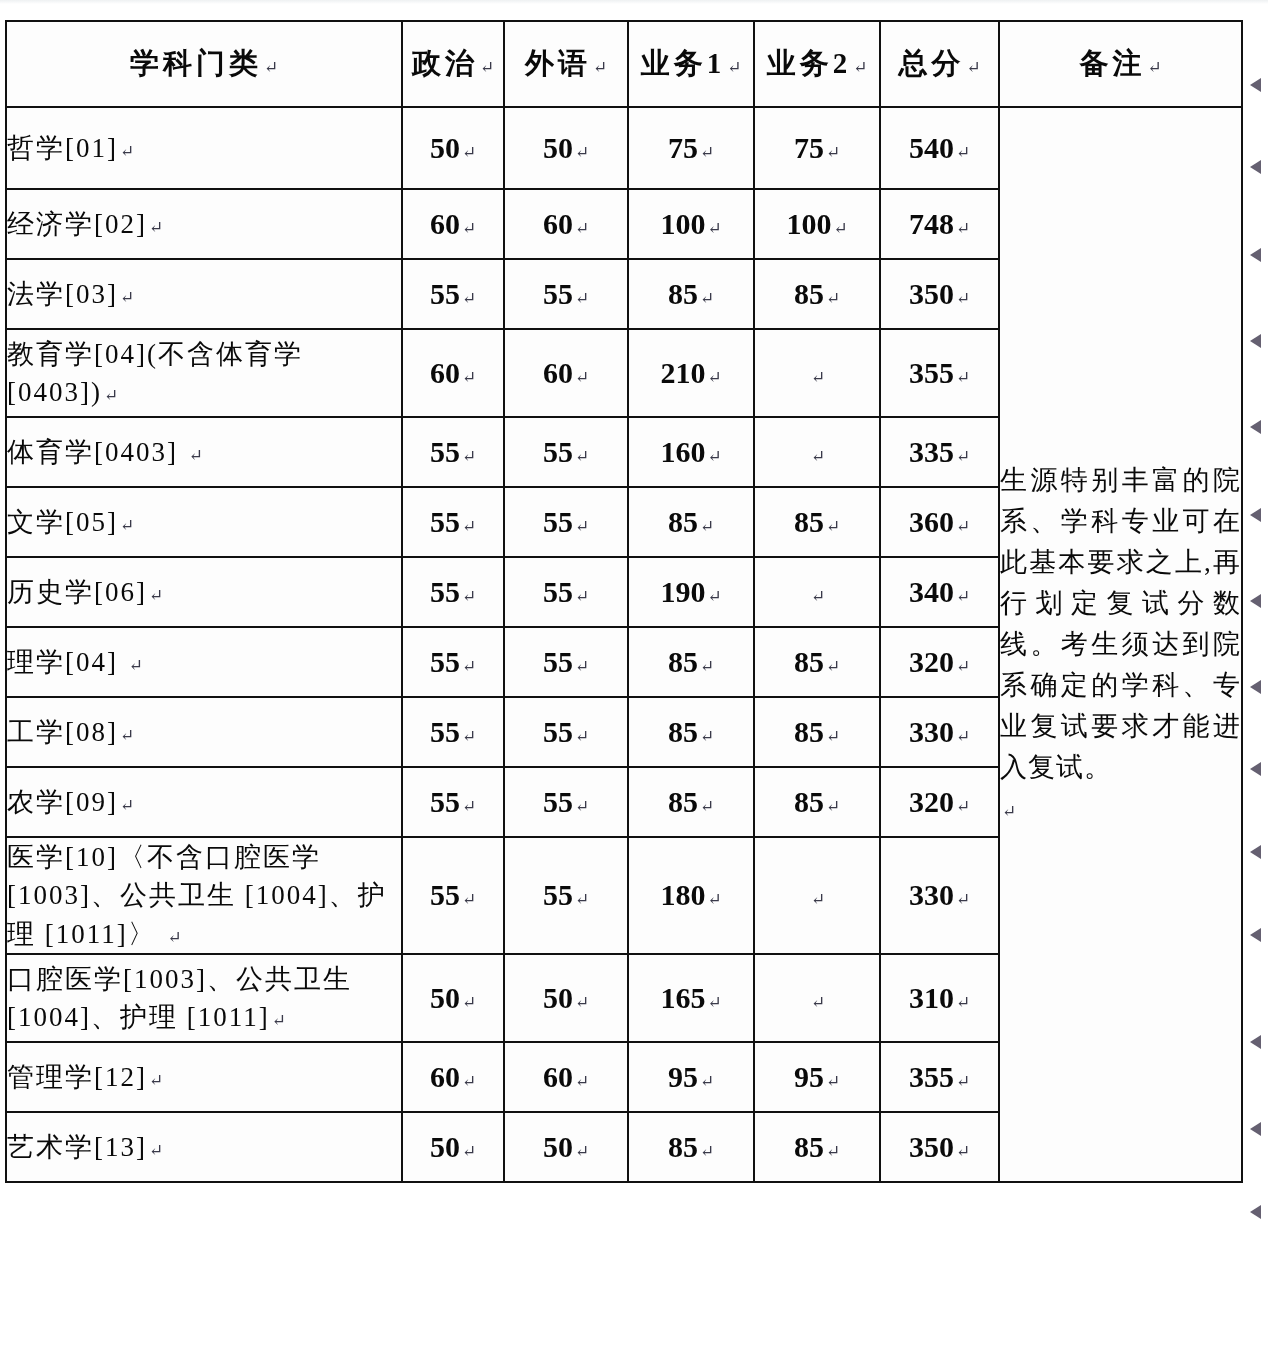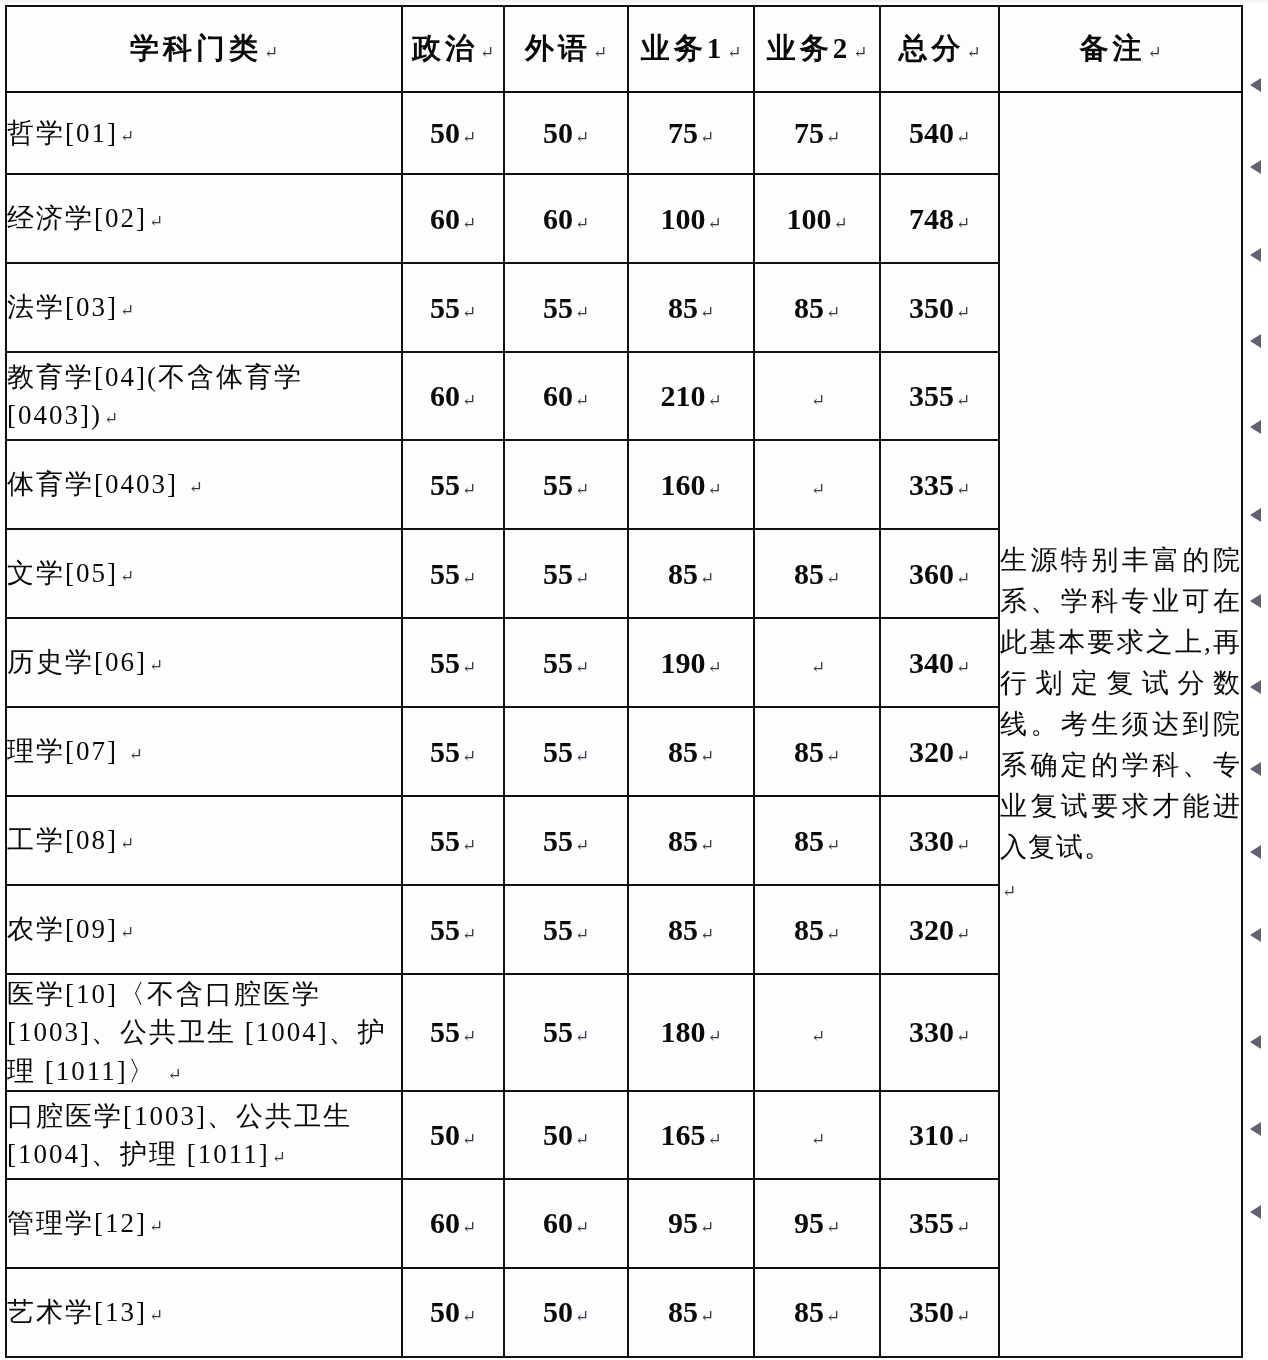--- a/index.html
+++ b/index.html
@@ -19,21 +19,21 @@
     position: relative;
     width: 1268px;
     height: 1360px;
     background: #ffffff;
   }
 
   
   table.score-table {
     position: absolute;
     left: 5px;
-    top: 5px;
+    top: 20px;
     width: 1236px;
     border-collapse: collapse;
     table-layout: fixed;
     background: #fdfdfd;
   }
 
   table.score-table td,
   table.score-table th {
     border: 2px solid #111111;
     padding: 0;
@@ -105,21 +105,21 @@
   .remark-cell .remark-text {
     display: block;
     text-align: justify;
     text-align-last: left;
     word-break: break-all;
   }
 
   
   .r-h     { height: 86px; }
   .r-1     { height: 82px; padding-left: 20px; }
-  .r-2     { height: 89px; }
+  .r-2     { height: 70px; }
   .r-tall2 { height: 88px; }
   .r-tall3 { height: 105px; border-radius: 28px; }
 
   
   .margin-markers {
     position: absolute;
     top: 0;
     left: 1248px;
     width: 20px;
     height: 1360px;
@@ -233,21 +233,21 @@
       <tr class="r-2">
         <td class="disc-cell"><span>历史学[06]</span><span class="pil">↵</span></td>
         <td class="num-cell"><span>55</span><span class="pil">↵</span></td>
         <td class="num-cell"><span>55</span><span class="pil">↵</span></td>
         <td class="num-cell"><span>190</span><span class="pil">↵</span></td>
         <td class="num-cell"><span></span><span class="pil">↵</span></td>
         <td class="num-cell"><span>340</span><span class="pil">↵</span></td>
       </tr>
 
       <tr class="r-2">
-        <td class="disc-cell"><span>理学[07]</span>&nbsp;<span class="pil">↵</span></td>
+        <td class="disc-cell"><span>理学[04]</span>&nbsp;<span class="pil">↵</span></td>
         <td class="num-cell"><span>55</span><span class="pil">↵</span></td>
         <td class="num-cell"><span>55</span><span class="pil">↵</span></td>
         <td class="num-cell"><span>85</span><span class="pil">↵</span></td>
         <td class="num-cell"><span>85</span><span class="pil">↵</span></td>
         <td class="num-cell"><span>320</span><span class="pil">↵</span></td>
       </tr>
 
       <tr class="r-2">
         <td class="disc-cell"><span>工学[08]</span><span class="pil">↵</span></td>
         <td class="num-cell"><span>55</span><span class="pil">↵</span></td>

